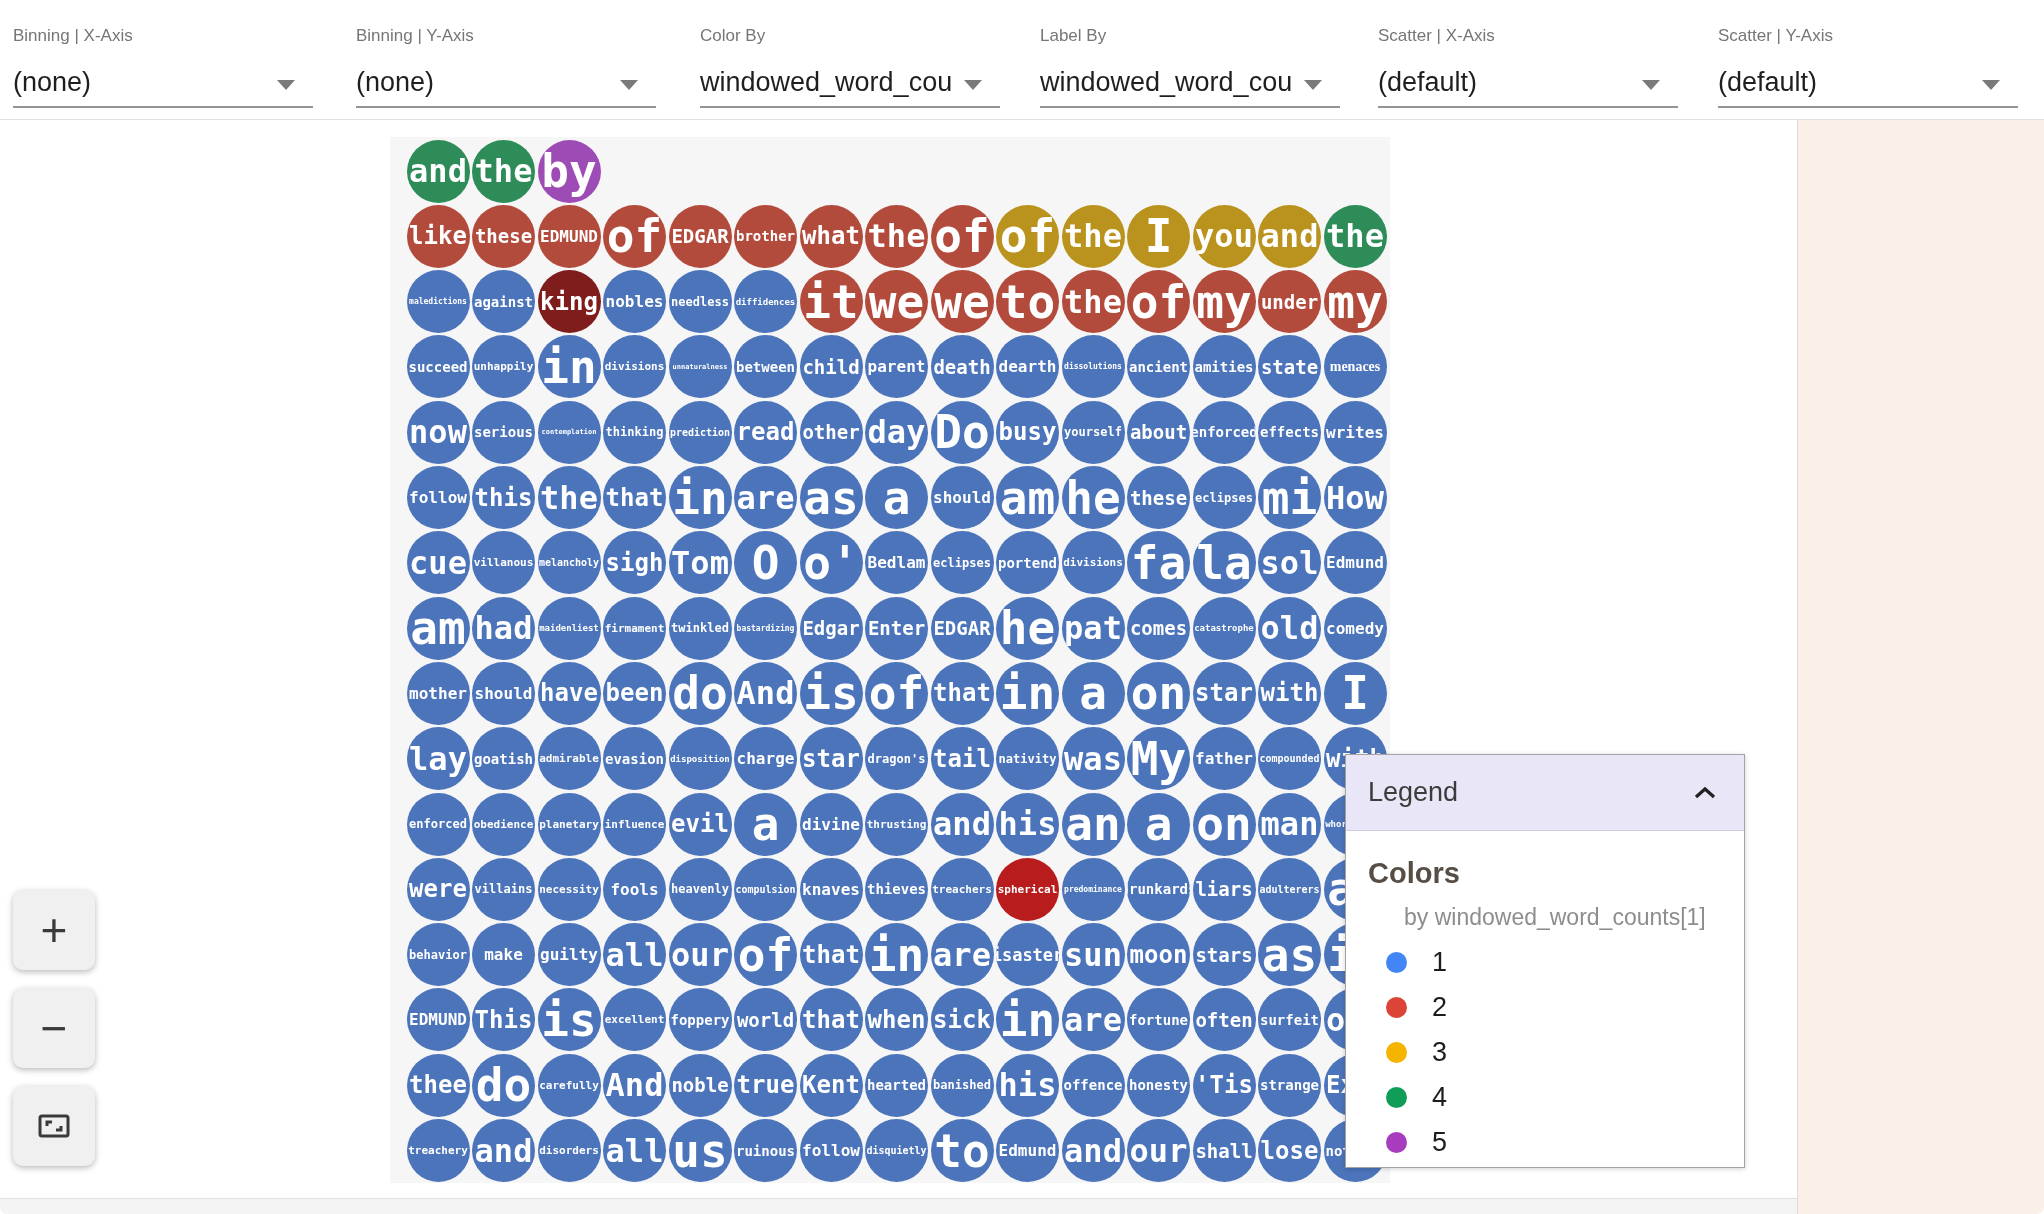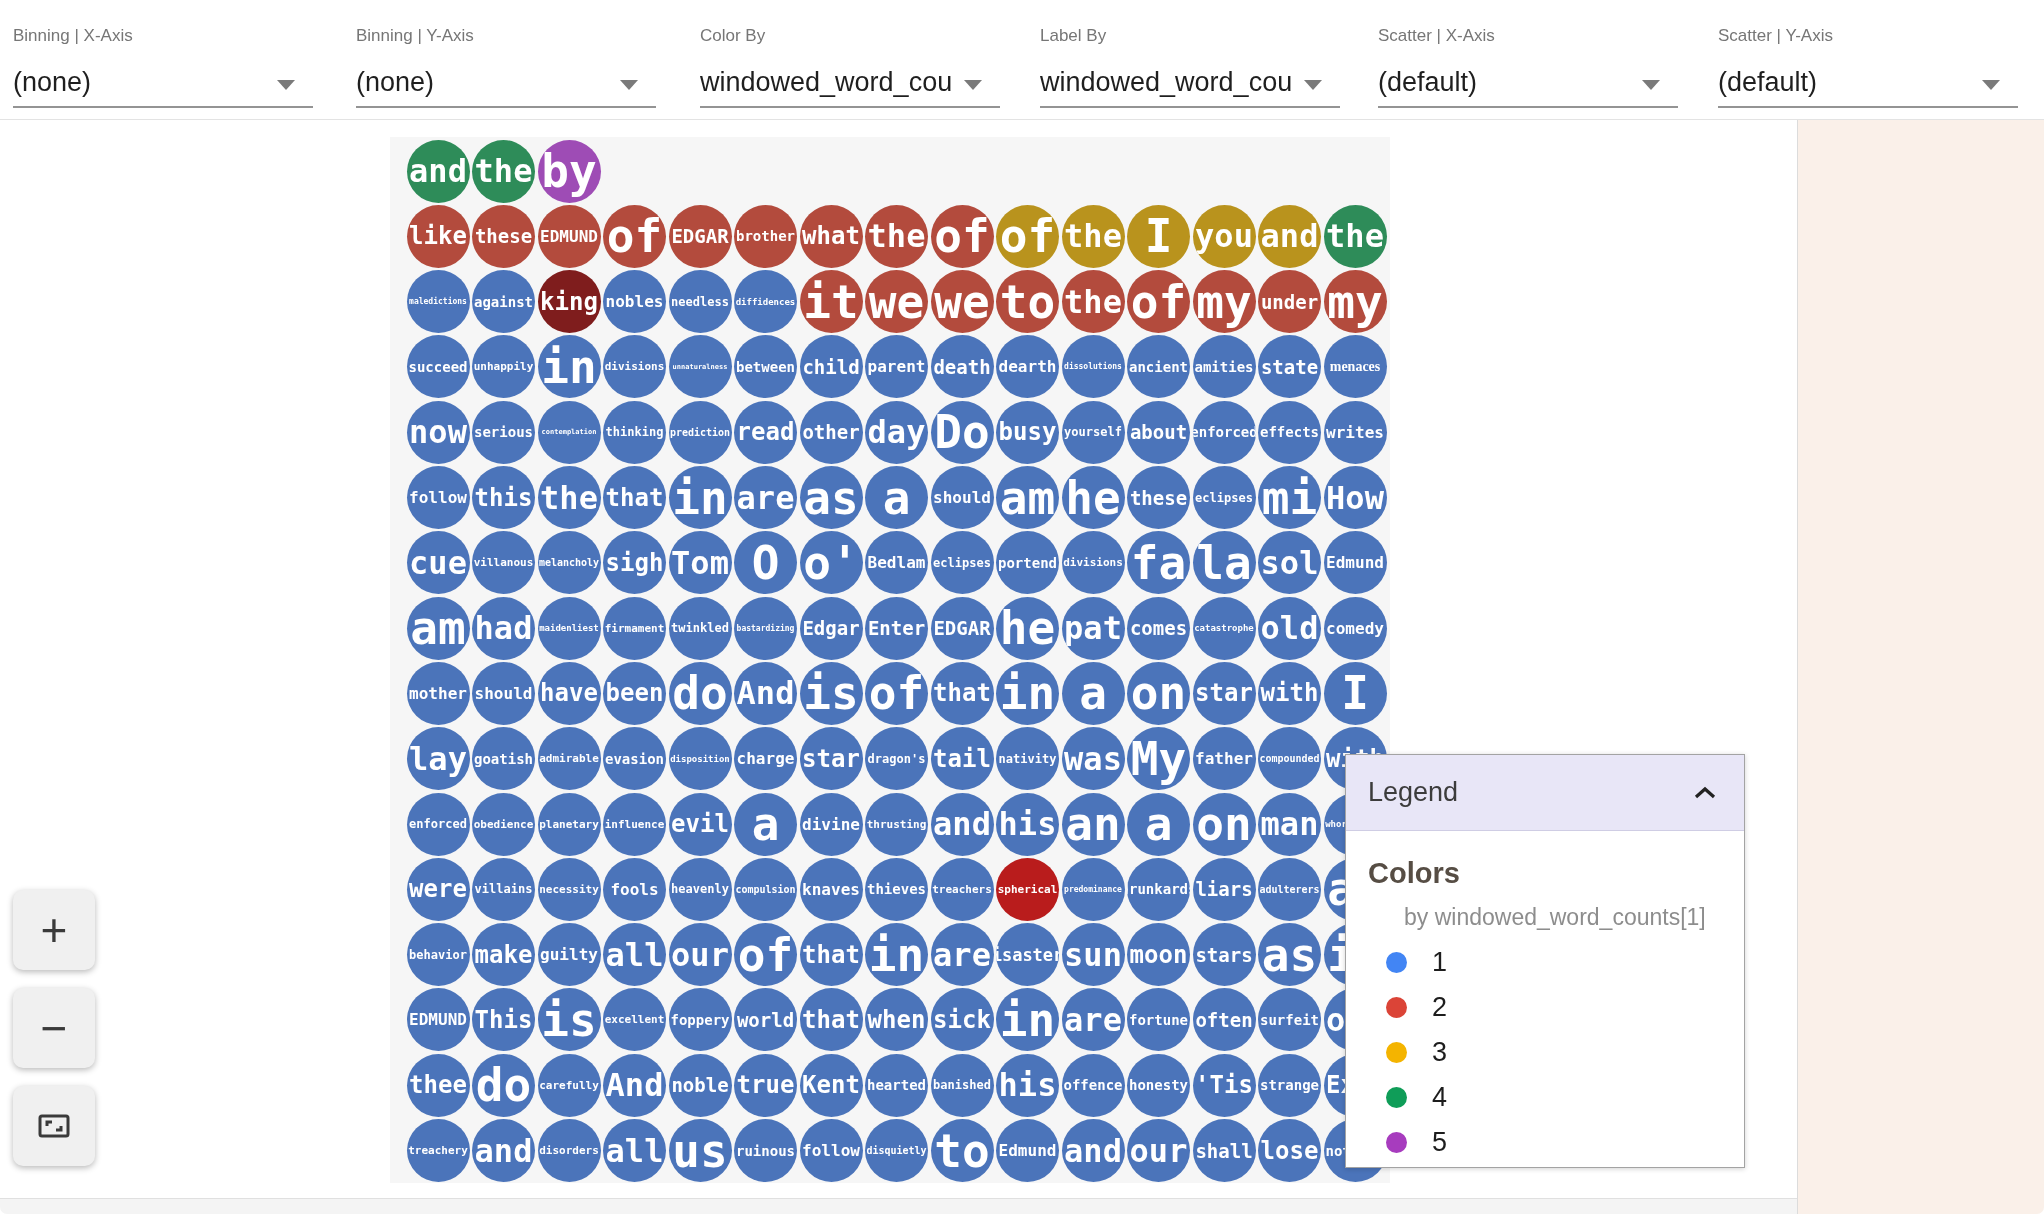--- a/index.html
+++ b/index.html
@@ -257,21 +257,21 @@
       <div class="bubble" title="knaves" style="left: 409.5px; top: 720.8px; background: rgb(75, 116, 186); font-size: 16px;">knaves</div>
       <div class="bubble" title="thieves" style="left: 475px; top: 720.8px; background: rgb(75, 116, 186); font-size: 14px;">thieves</div>
       <div class="bubble" title="treachers" style="left: 540.5px; top: 720.8px; background: rgb(75, 116, 186); font-size: 11px;">treachers</div>
       <div class="bubble" title="spherical" style="left: 606px; top: 720.8px; background: #b91c1c; font-size: 11px;">spherical</div>
       <div class="bubble" title="predominance" style="left: 671.5px; top: 720.8px; background: rgb(75, 116, 186); font-size: 8px;">predominance</div>
       <div class="bubble" title="drunkards" style="left: 737px; top: 720.8px; background: rgb(75, 116, 186); font-size: 14px;">drunkards</div>
       <div class="bubble" title="liars" style="left: 802.5px; top: 720.8px; background: rgb(75, 116, 186); font-size: 19px;">liars</div>
       <div class="bubble" title="adulterers" style="left: 868px; top: 720.8px; background: rgb(75, 116, 186); font-size: 10px;">adulterers</div>
       <div class="bubble" title="an" style="left: 933.5px; top: 720.8px; background: rgb(75, 116, 186); font-size: 46px;">an</div>
       <div class="bubble" title="behavior" style="left: 16.5px; top: 786.1px; background: rgb(75, 116, 186); font-size: 12px;">behavior</div>
-      <div class="bubble" title="make" style="left: 82px; top: 786.1px; background: rgb(75, 116, 186); font-size: 24px;">make</div>
+      <div class="bubble" title="make" style="left: 82px; top: 786.1px; background: rgb(75, 116, 186); font-size: 16px;">make</div>
       <div class="bubble" title="guilty" style="left: 147.5px; top: 786.1px; background: rgb(75, 116, 186); font-size: 16px;">guilty</div>
       <div class="bubble" title="all" style="left: 213px; top: 786.1px; background: rgb(75, 116, 186); font-size: 32px;">all</div>
       <div class="bubble" title="our" style="left: 278.5px; top: 786.1px; background: rgb(75, 116, 186); font-size: 32px;">our</div>
       <div class="bubble" title="of" style="left: 344px; top: 786.1px; background: rgb(75, 116, 186); font-size: 46px;">of</div>
       <div class="bubble" title="that" style="left: 409.5px; top: 786.1px; background: rgb(75, 116, 186); font-size: 24px;">that</div>
       <div class="bubble" title="in" style="left: 475px; top: 786.1px; background: rgb(75, 116, 186); font-size: 46px;">in</div>
       <div class="bubble" title="are" style="left: 540.5px; top: 786.1px; background: rgb(75, 116, 186); font-size: 32px;">are</div>
       <div class="bubble" title="disasters" style="left: 606px; top: 786.1px; background: rgb(75, 116, 186); font-size: 17px;">disasters</div>
       <div class="bubble" title="sun" style="left: 671.5px; top: 786.1px; background: rgb(75, 116, 186); font-size: 32px;">sun</div>
       <div class="bubble" title="moon" style="left: 737px; top: 786.1px; background: rgb(75, 116, 186); font-size: 24px;">moon</div>

